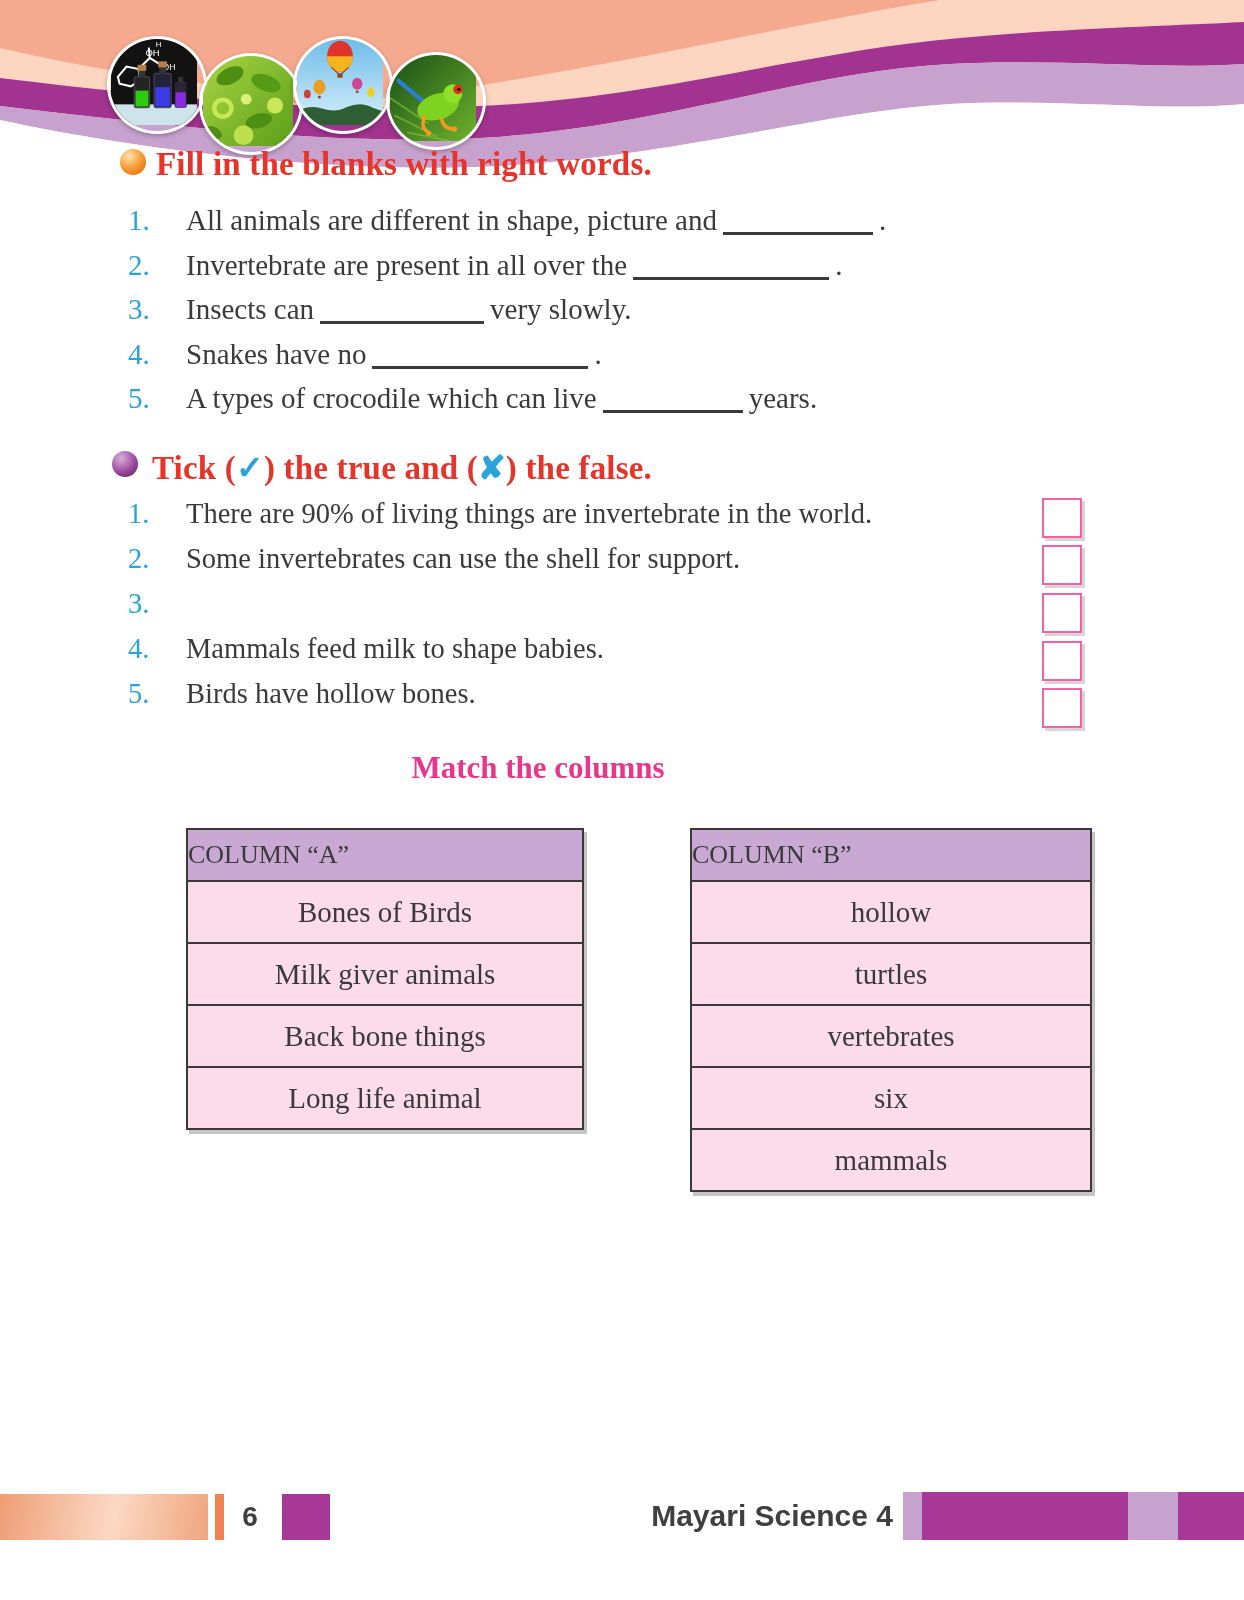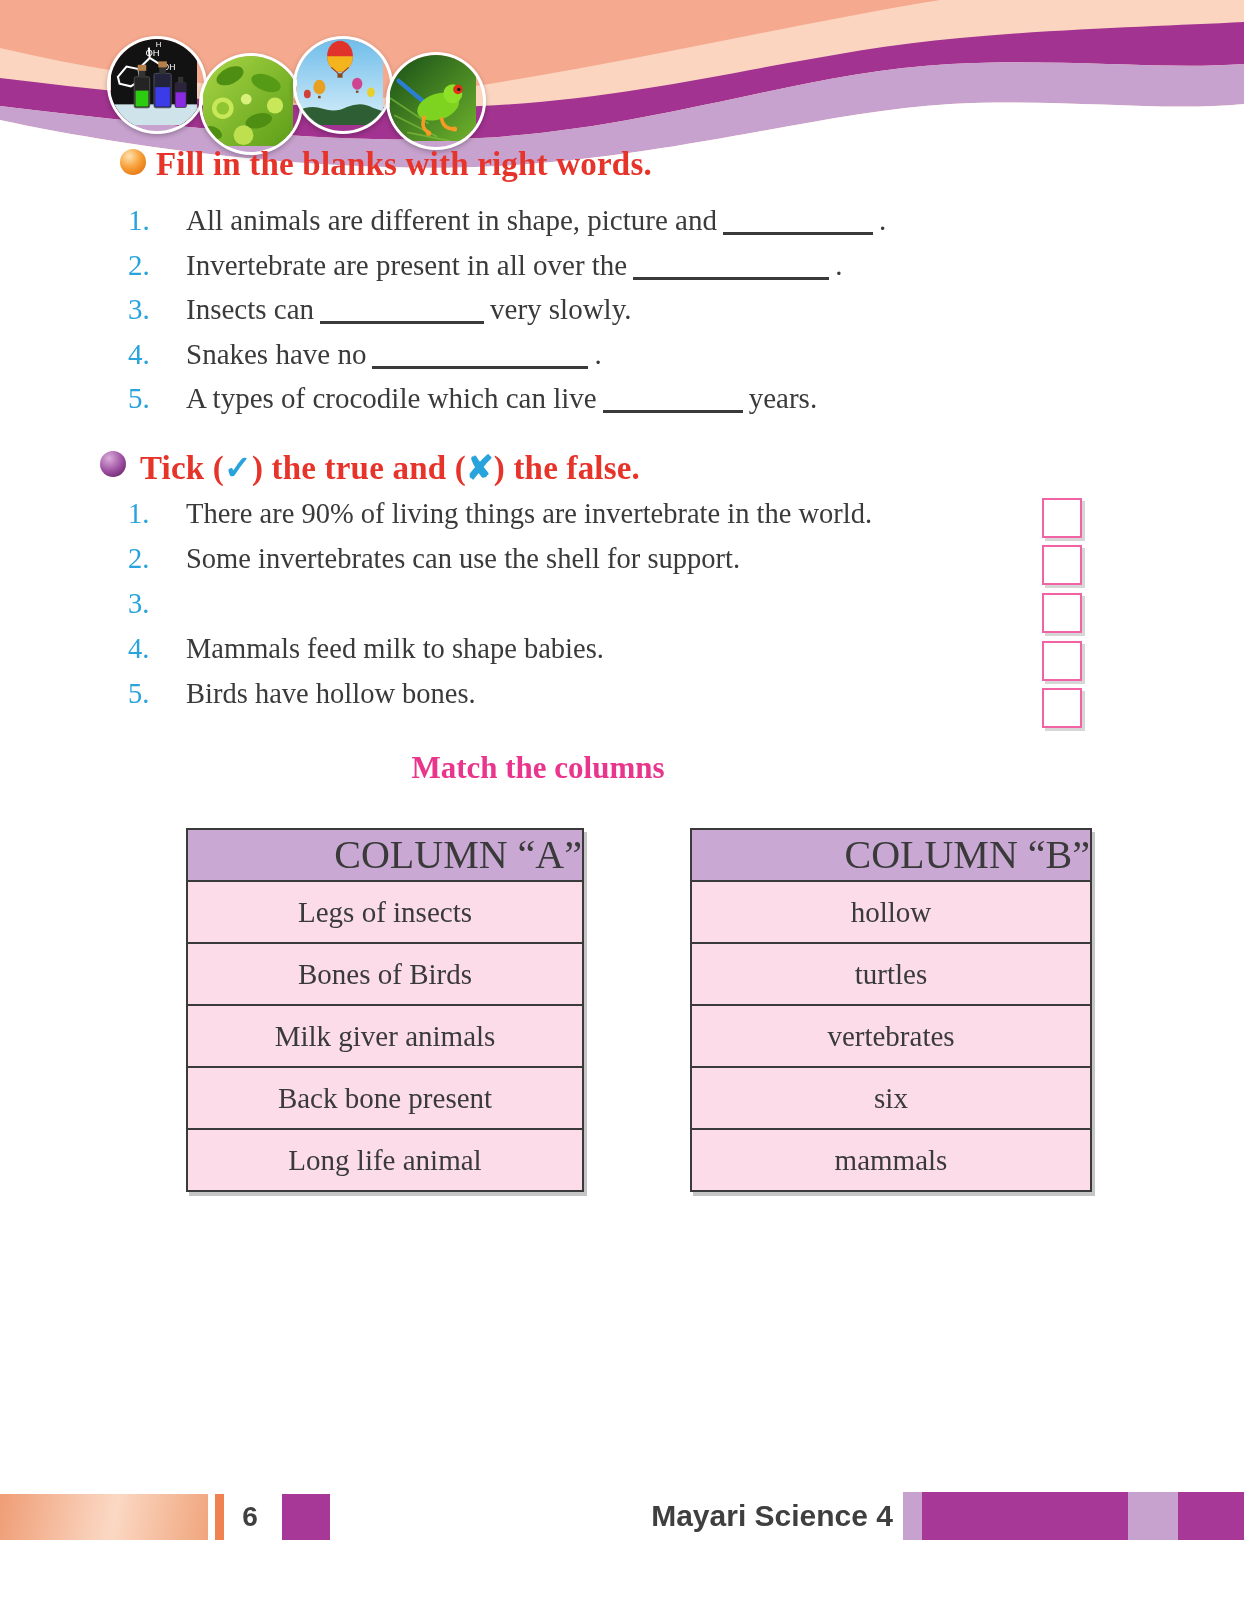--- a/index.html
+++ b/index.html
@@ -58,21 +58,21 @@
     position:absolute;top:750px;left:0;width:1076px;text-align:center;
     font-size:31px;font-weight:bold;color:var(--match-pink);
   }
   .match-table{
     position:absolute;top:828px;border:2px solid #3a3a3a;
     box-shadow:3px 4px 0 rgba(110,110,110,.4);
   }
   #table-a{left:186px;width:394px;}
   #table-b{left:690px;width:398px;}
   .mt-header{
-    height:50px;line-height:50px;text-align:right;font-size:40px;
+    height:50px;line-height:50px;text-align:left;font-size:26px;
     background:var(--table-header-bg);color:var(--body-text);
     border-bottom:2px solid #3a3a3a;
   }
   .mt-row{
     height:60px;line-height:60px;text-align:center;font-size:29px;
     background:var(--table-row-bg);border-bottom:2px solid #3a3a3a;
   }
   .mt-row:last-child{border-bottom:none;}
   
   .footer-el{position:absolute;}
@@ -229,21 +229,21 @@
   </div>
   <div class="fb-row" style="top:332px;left:0;width:1244px;">
     <span class="num">4.</span>
     <span class="fb-text"><span>Snakes have no</span><span class="blank b3"></span><span>.</span></span>
   </div>
   <div class="fb-row" style="top:376px;left:0;width:1244px;">
     <span class="num">5.</span>
     <span class="fb-text"><span>A types of crocodile which can live</span><span class="blank b4"></span><span>years.</span></span>
   </div>
 
-  <div class="sec-head" style="top:448px;left:100px;">
+  <div class="sec-head" style="top:448px;left:112px;">
     <span class="bullet purple" style="left:0;top:3px;"></span>
     <span class="head-text" style="margin-left:40px;"><span>Tick (</span><span class="glyph-blue">✓</span><span>) the true and (</span><span class="glyph-blue">✘</span><span>) the false.</span></span>
   </div>
 
   <div class="tf-row" style="top:492px;">
     <span class="num">1.</span>
     <span class="tf-text">There are 90% of living things are invertebrate in the world.</span>
     <span class="checkbox" style="top:6px;"></span>
   </div>
   <div class="tf-row" style="top:537px;">
@@ -263,24 +263,23 @@
   <div class="tf-row" style="top:672px;">
     <span class="num">5.</span>
     <span class="tf-text">Birds have hollow bones.</span>
     <span class="checkbox" style="top:16px;"></span>
   </div>
 
   <div id="match-title">Match the columns</div>
 
   <div class="match-table" id="table-a">
     <div class="mt-header">COLUMN “A”</div>
-    <div class="mt-row">Legs of insects</div>
     <div class="mt-row">Bones of Birds</div>
     <div class="mt-row">Milk giver animals</div>
-    <div class="mt-row">Back bone present</div>
+    <div class="mt-row">Back bone things</div>
     <div class="mt-row">Long life animal</div>
   </div>
 
   <div class="match-table" id="table-b">
     <div class="mt-header">COLUMN “B”</div>
     <div class="mt-row">hollow</div>
     <div class="mt-row">turtles</div>
     <div class="mt-row">vertebrates</div>
     <div class="mt-row">six</div>
     <div class="mt-row">mammals</div>

